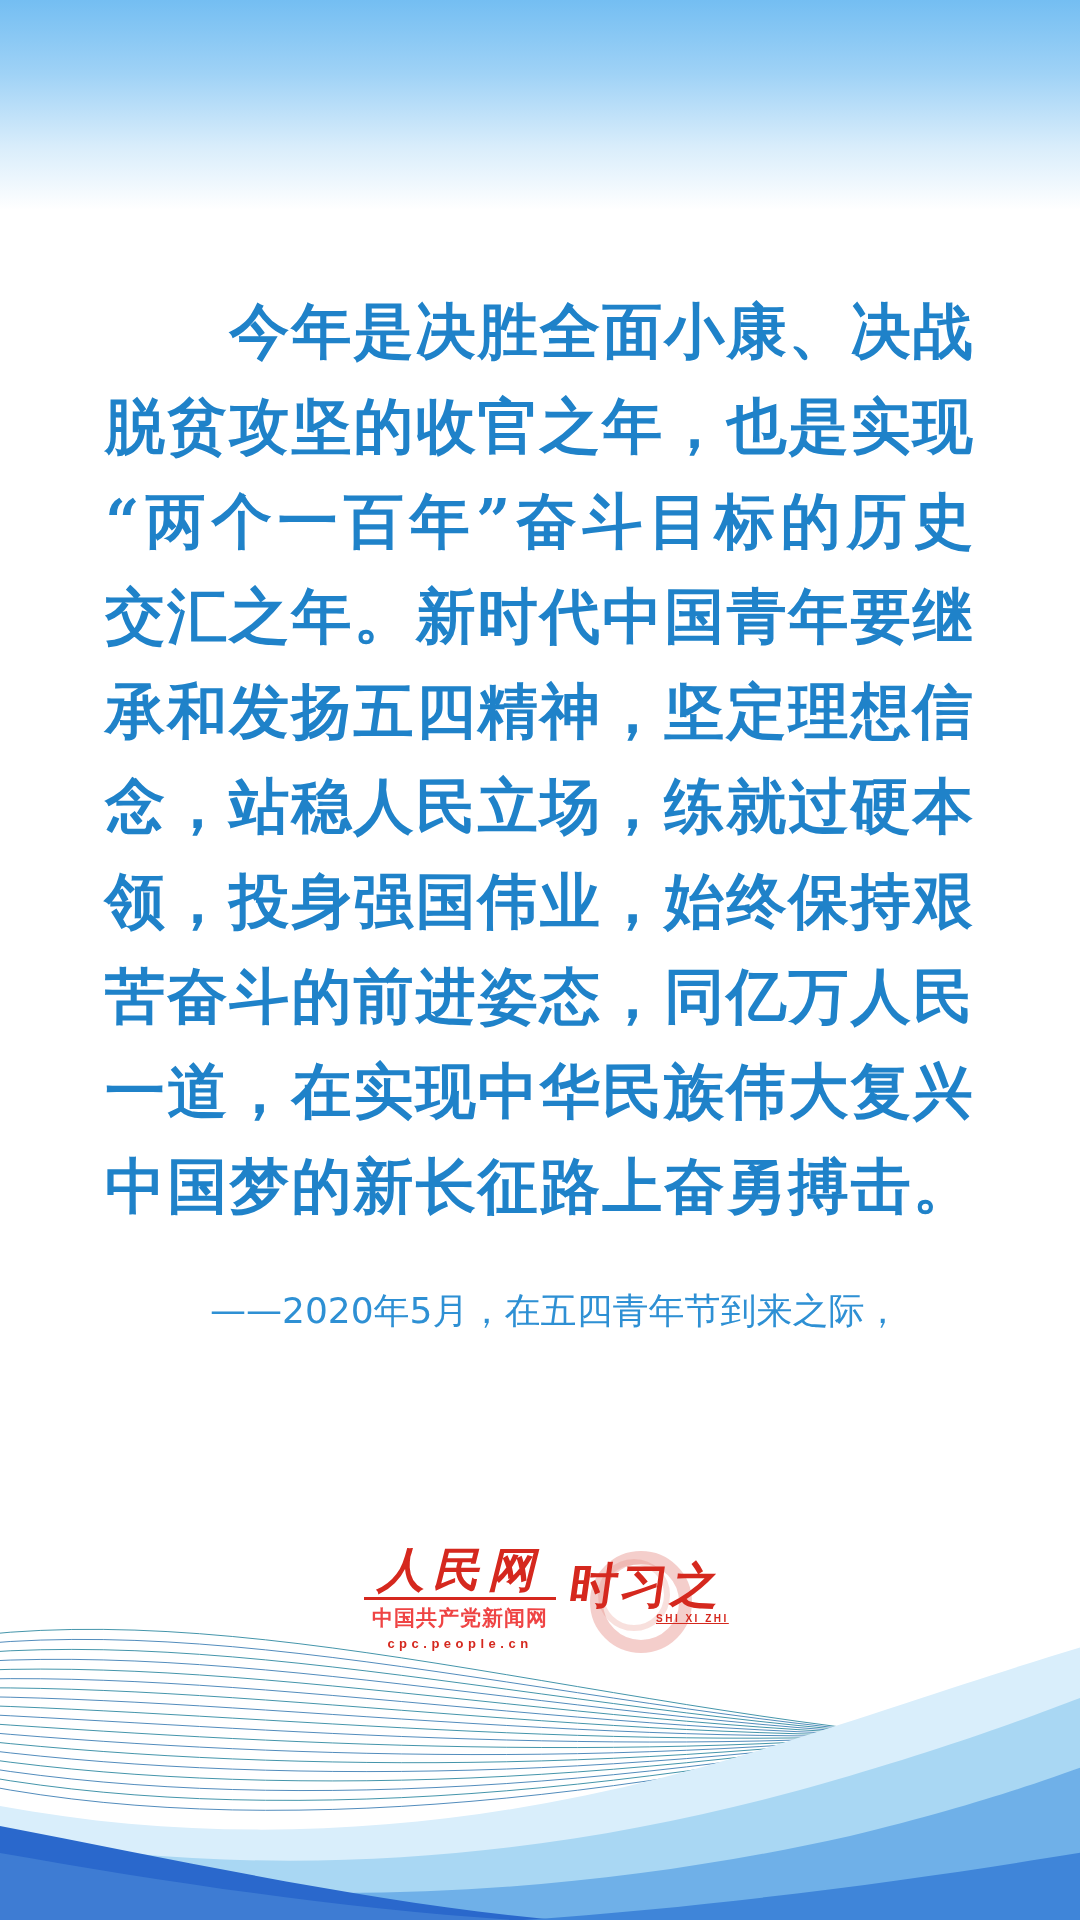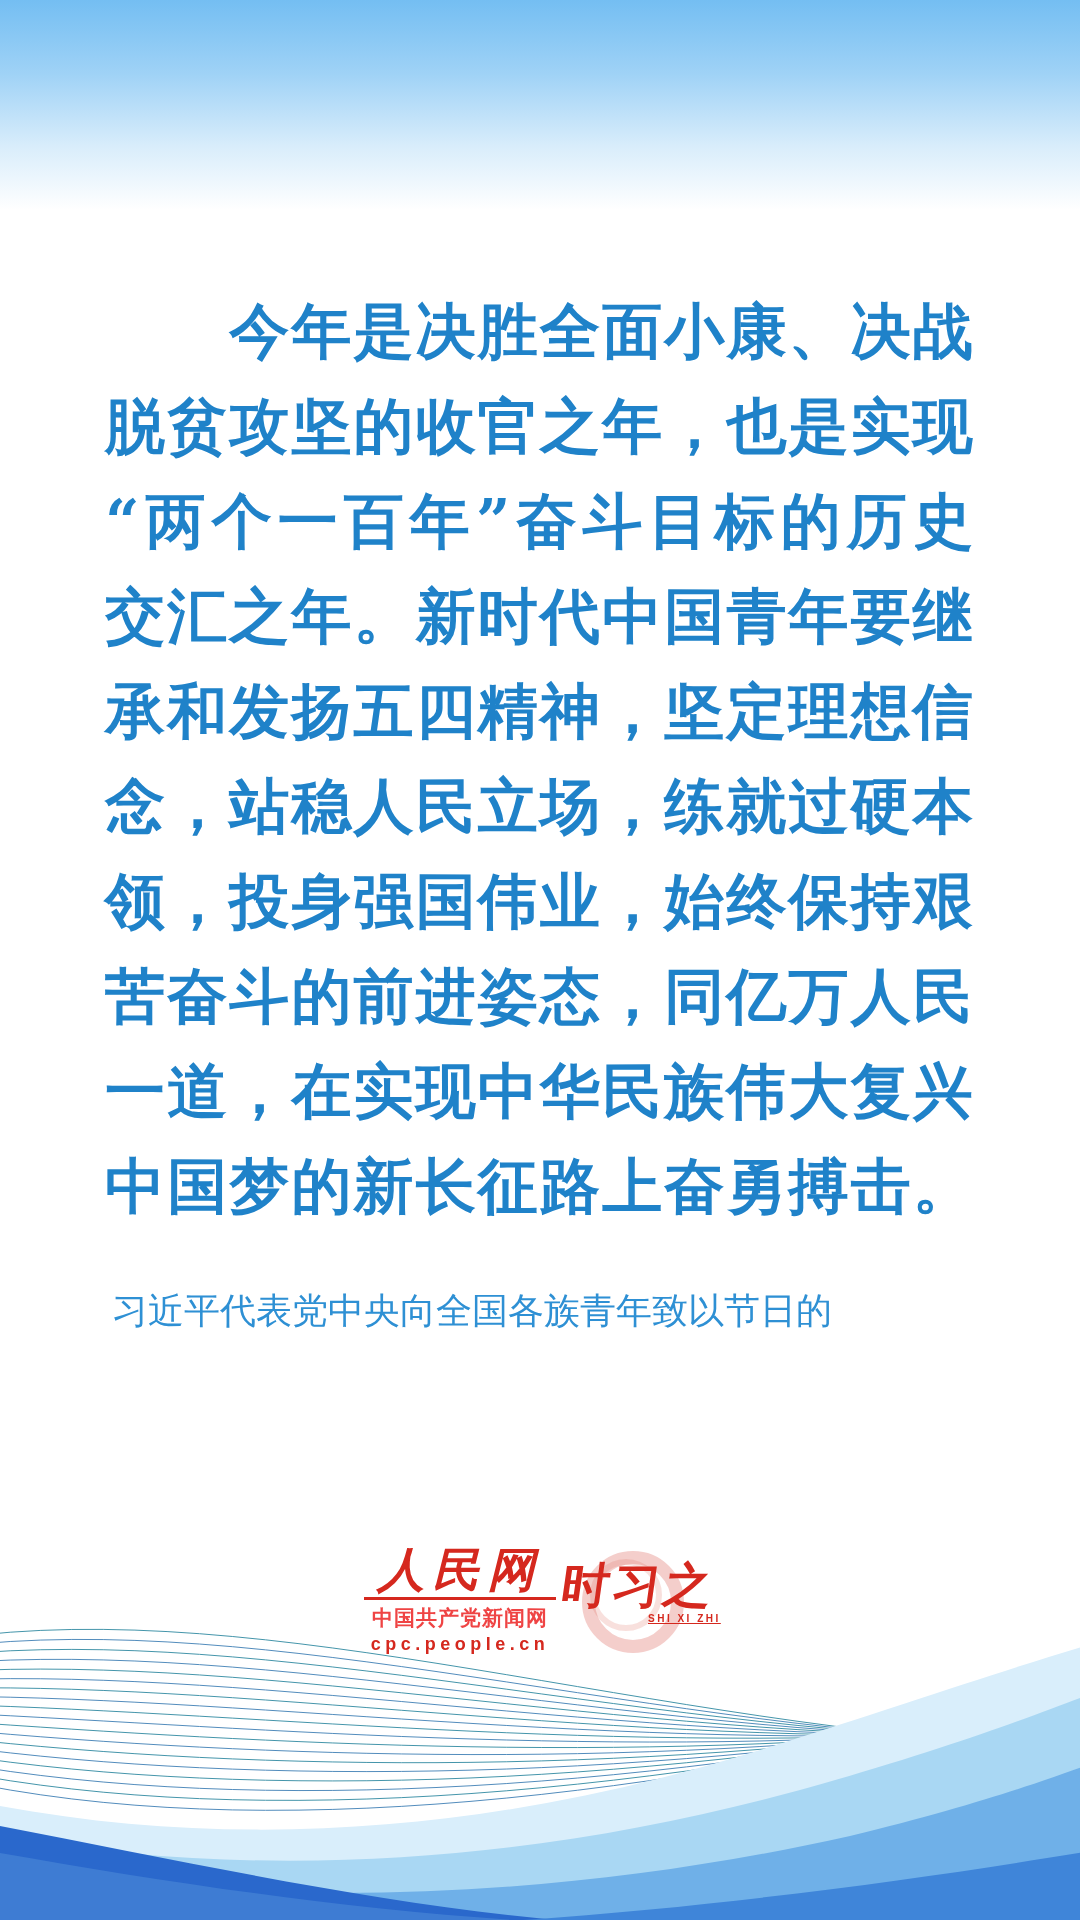--- a/index.html
+++ b/index.html
@@ -30,35 +30,35 @@
   .attrib{
     position:absolute; left:112px; top:1286px; width:720px;
     font-size:36px; line-height:50px; color:#2e90d4;
     font-family:"DejaVu Sans", sans-serif; font-weight:500;
   }
   .attrib .a-line{white-space:nowrap;}
   .attrib .a-line.first{padding-left:98px;}
   
   .logos{
     position:absolute; left:362px; top:1545px;
-    display:flex; align-items:flex-start; gap:4px;
+    display:flex; align-items:flex-start; gap:12px;
   }
   .people-logo{width:196px; text-align:center; color:#d5281e;}
   .people-script{
     font-family:"DejaVu Serif", serif; font-style:italic; font-weight:700;
     font-size:47px; line-height:50px; letter-spacing:8px; color:#d5281e;
     white-space:nowrap;
   }
   .people-rule{height:0; border-top:3px solid #d5281e; margin:2px 2px 3px 2px;}
   .people-site{
     font-size:21px; font-weight:900; letter-spacing:1px; line-height:29px;
     white-space:nowrap; color:#ef4444;
   }
   .people-domain{
-    font-size:18px; font-weight:700; letter-spacing:4.5px; line-height:24px;
+    font-size:13px; font-weight:700; letter-spacing:4.5px; line-height:24px;
     white-space:nowrap; color:#d5281e;
   }
   .sxz-logo{position:relative; width:152px; height:112px;}
   .sxz-ring{
     position:absolute; left:20px; top:6px; width:76px; height:76px;
     border:13px solid rgba(224,112,102,0.34); border-radius:50%;
   }
   .sxz-ring2{
     position:absolute; left:28px; top:14px; width:60px; height:60px;
     border:6px solid rgba(224,112,102,0.22); border-radius:50%;
@@ -90,21 +90,21 @@
     <div class="q-line"><span class="q-char">交</span><span class="q-char">汇</span><span class="q-char">之</span><span class="q-char">年</span><span class="q-char">。</span><span class="q-char">新</span><span class="q-char">时</span><span class="q-char">代</span><span class="q-char">中</span><span class="q-char">国</span><span class="q-char">青</span><span class="q-char">年</span><span class="q-char">要</span><span class="q-char">继</span></div>
     <div class="q-line"><span class="q-char">承</span><span class="q-char">和</span><span class="q-char">发</span><span class="q-char">扬</span><span class="q-char">五</span><span class="q-char">四</span><span class="q-char">精</span><span class="q-char">神</span><span class="q-char">，</span><span class="q-char">坚</span><span class="q-char">定</span><span class="q-char">理</span><span class="q-char">想</span><span class="q-char">信</span></div>
     <div class="q-line"><span class="q-char">念</span><span class="q-char">，</span><span class="q-char">站</span><span class="q-char">稳</span><span class="q-char">人</span><span class="q-char">民</span><span class="q-char">立</span><span class="q-char">场</span><span class="q-char">，</span><span class="q-char">练</span><span class="q-char">就</span><span class="q-char">过</span><span class="q-char">硬</span><span class="q-char">本</span></div>
     <div class="q-line"><span class="q-char">领</span><span class="q-char">，</span><span class="q-char">投</span><span class="q-char">身</span><span class="q-char">强</span><span class="q-char">国</span><span class="q-char">伟</span><span class="q-char">业</span><span class="q-char">，</span><span class="q-char">始</span><span class="q-char">终</span><span class="q-char">保</span><span class="q-char">持</span><span class="q-char">艰</span></div>
     <div class="q-line"><span class="q-char">苦</span><span class="q-char">奋</span><span class="q-char">斗</span><span class="q-char">的</span><span class="q-char">前</span><span class="q-char">进</span><span class="q-char">姿</span><span class="q-char">态</span><span class="q-char">，</span><span class="q-char">同</span><span class="q-char">亿</span><span class="q-char">万</span><span class="q-char">人</span><span class="q-char">民</span></div>
     <div class="q-line"><span class="q-char">一</span><span class="q-char">道</span><span class="q-char">，</span><span class="q-char">在</span><span class="q-char">实</span><span class="q-char">现</span><span class="q-char">中</span><span class="q-char">华</span><span class="q-char">民</span><span class="q-char">族</span><span class="q-char">伟</span><span class="q-char">大</span><span class="q-char">复</span><span class="q-char">兴</span></div>
     <div class="q-line"><span class="q-char">中</span><span class="q-char">国</span><span class="q-char">梦</span><span class="q-char">的</span><span class="q-char">新</span><span class="q-char">长</span><span class="q-char">征</span><span class="q-char">路</span><span class="q-char">上</span><span class="q-char">奋</span><span class="q-char">勇</span><span class="q-char">搏</span><span class="q-char">击</span><span class="q-char">。</span></div>
   </div>
 
   <div class="attrib">
-    <div class="a-line">习近平代表党中央向全国各族青年致以节日的</div>
+    <div class="a-line first">——2020年5月，在五四青年节到来之际，</div>
   </div>
 
   <div class="logos">
     <div class="people-logo">
       <div class="people-script">人民网</div>
       <div class="people-rule"></div>
       <div class="people-site">中国共产党新闻网</div>
       <div class="people-domain">cpc.people.cn</div>
     </div>
     <div class="sxz-logo">

